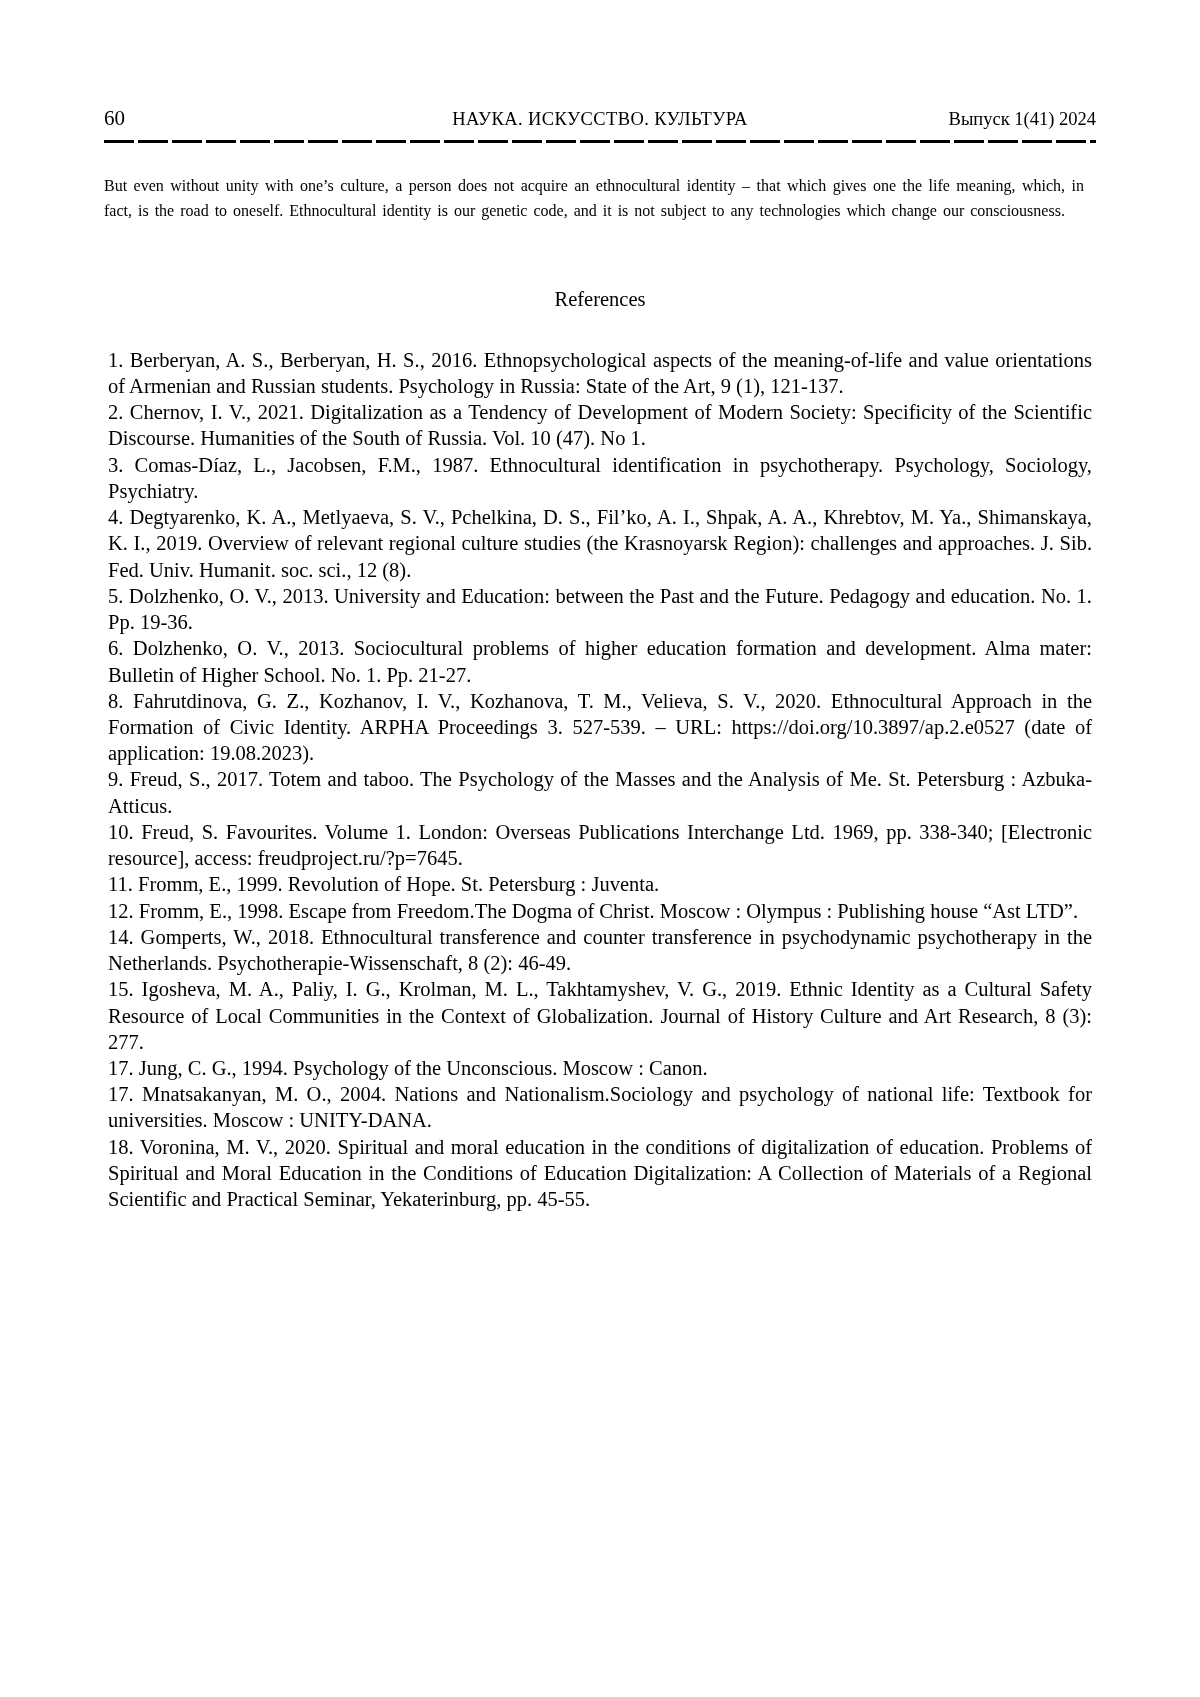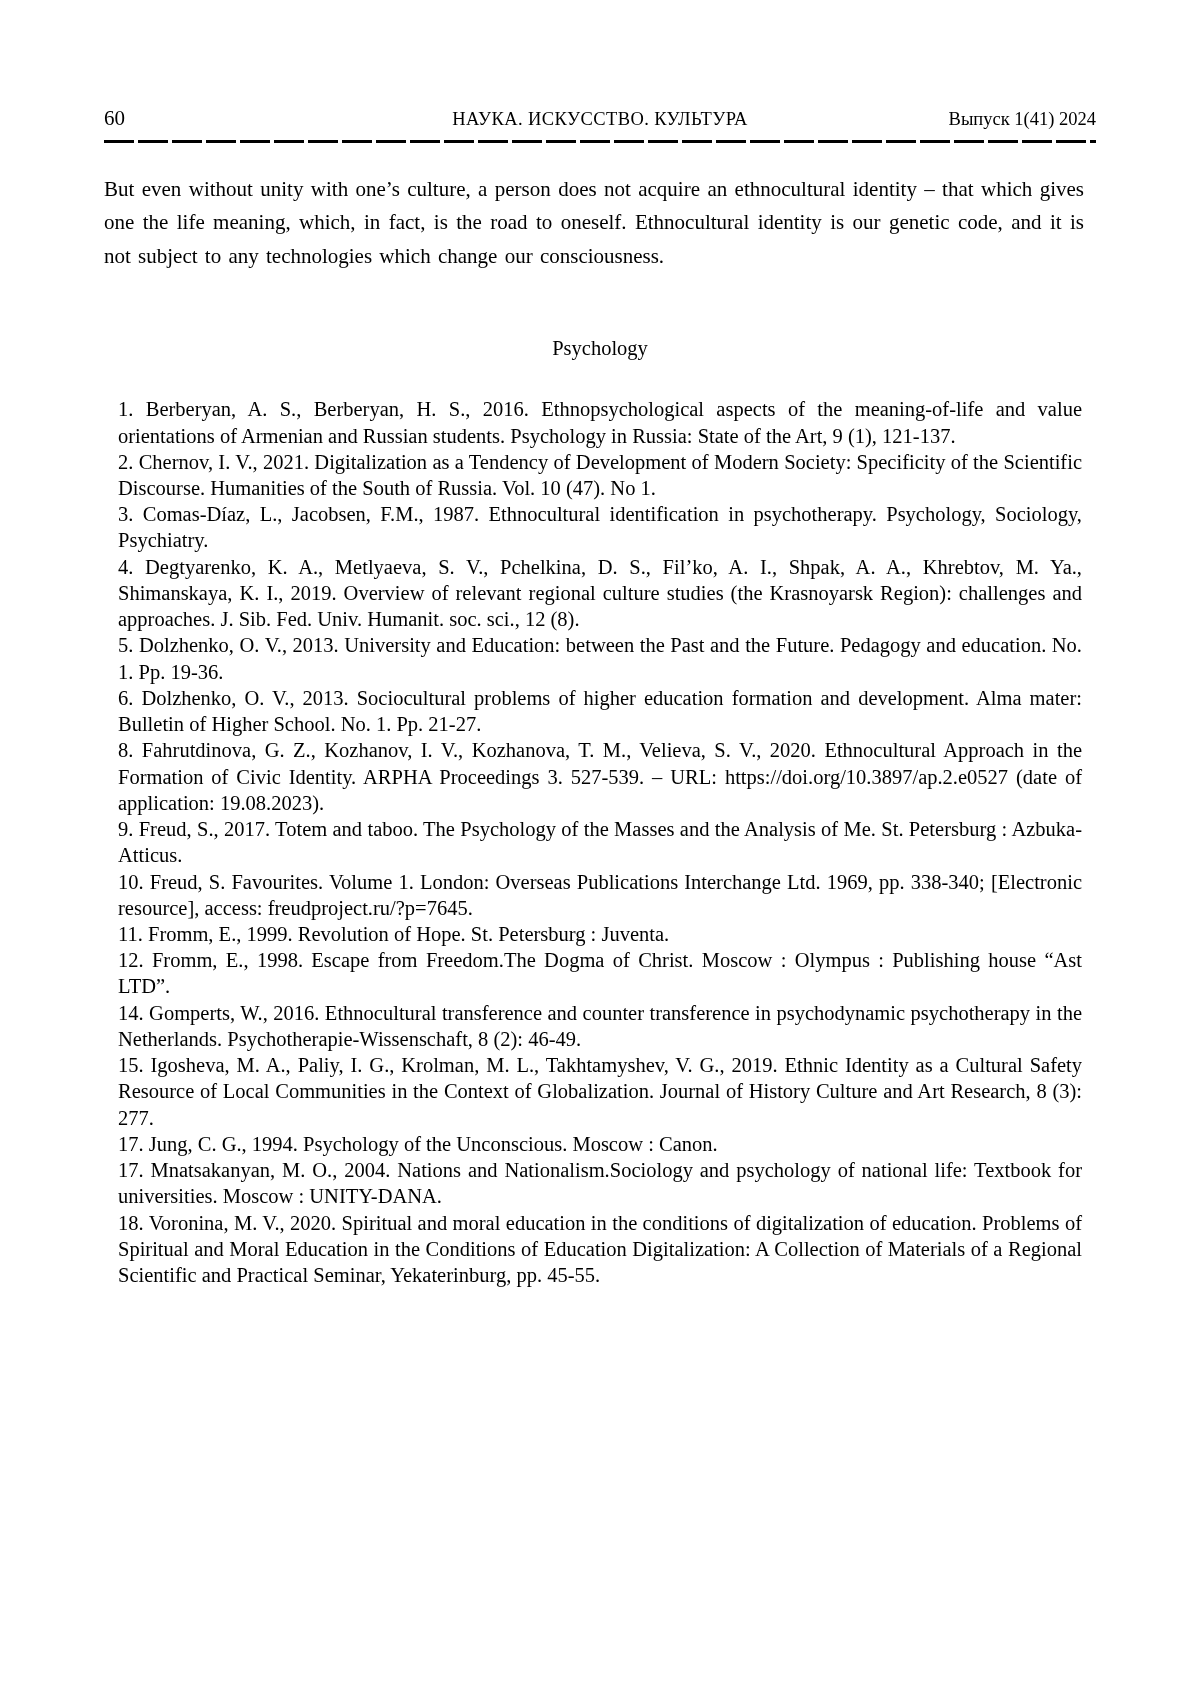--- a/index.html
+++ b/index.html
@@ -35,33 +35,33 @@
   .issue-label {
     justify-self: end;
   }
   .header-rule {
     margin-top: 9px;
     height: 2.5px;
     background: repeating-linear-gradient(90deg, #000 0 30px, transparent 30px 34px);
   }
   .body-paragraph {
     margin: 30px 12px 0 0;
-    font-size: 21px;
+    font-size: 16px;
     line-height: 1.6;
     text-align: justify;
     word-spacing: 2px;
   }
   .references-heading {
     margin: 64px 0 36px 0;
     text-align: center;
     font-size: 20.5px;
     font-weight: normal;
   }
   .references-list {
-    margin: 14px;
+    margin: 4px;
   }
   .reference-item {
     margin: 0;
     font-size: 20.5px;
     line-height: 1.28;
     text-align: justify;
   }
 </style>
 </head>
 <body>
@@ -71,34 +71,34 @@
   <header class="page-header">
     <span class="page-number">60</span>
     <span class="journal-title">НАУКА. ИСКУССТВО. КУЛЬТУРА</span>
     <span class="issue-label">Выпуск 1(41) 2024</span>
   </header>
 
   <div class="header-rule"></div>
 
   <p class="body-paragraph">But even without unity with one’s culture, a person does not acquire an ethnocultural identity – that which gives one the life meaning, which, in fact, is the road to oneself. Ethnocultural identity is our genetic code, and it is not subject to any technologies which change our consciousness.</p>
 
-  <h2 class="references-heading">Psychology</h2>
+  <h2 class="references-heading">References</h2>
 
   <div class="references-list" id="references-list">
       <p class="reference-item">1. Berberyan, A. S., Berberyan, H. S., 2016. Ethnopsychological aspects of the meaning-of-life and value orientations of Armenian and Russian students. Psychology in Russia: State of the Art, 9 (1), 121-137.</p>
       <p class="reference-item">2. Chernov, I. V., 2021. Digitalization as a Tendency of Development of Modern Society: Specificity of the Scientific Discourse. Humanities of the South of Russia. Vol. 10 (47). No 1.</p>
       <p class="reference-item">3. Comas-Díaz, L., Jacobsen, F.M., 1987. Ethnocultural identification in psychotherapy. Psychology, Sociology, Psychiatry.</p>
       <p class="reference-item">4. Degtyarenko, K. A., Metlyaeva, S. V., Pchelkina, D. S., Fil’ko, A. I., Shpak, A. A., Khrebtov, M. Ya., Shimanskaya, K. I., 2019. Overview of relevant regional culture studies (the Krasnoyarsk Region): challenges and approaches. J. Sib. Fed. Univ. Humanit. soc. sci., 12 (8).</p>
       <p class="reference-item">5. Dolzhenko, O. V., 2013. University and Education: between the Past and the Future. Pedagogy and education. No. 1. Pp. 19-36.</p>
       <p class="reference-item">6. Dolzhenko, O. V., 2013. Sociocultural problems of higher education formation and development. Alma mater: Bulletin of Higher School. No. 1. Pp. 21-27.</p>
       <p class="reference-item">8. Fahrutdinova, G. Z., Kozhanov, I. V., Kozhanova, T. M., Velieva, S. V., 2020. Ethnocultural Approach in the Formation of Civic Identity. ARPHA Proceedings 3. 527-539. – URL: https://doi.org/10.3897/ap.2.e0527 (date of application: 19.08.2023).</p>
       <p class="reference-item">9. Freud, S., 2017. Totem and taboo. The Psychology of the Masses and the Analysis of Me. St. Petersburg : Azbuka-Atticus.</p>
       <p class="reference-item">10. Freud, S. Favourites. Volume 1. London: Overseas Publications Interchange Ltd. 1969, pp. 338-340; [Electronic resource], access: freudproject.ru/?p=7645.</p>
       <p class="reference-item">11. Fromm, E., 1999. Revolution of Hope. St. Petersburg : Juventa.</p>
       <p class="reference-item">12. Fromm, E., 1998. Escape from Freedom.The Dogma of Christ. Moscow : Olympus : Publishing house “Ast LTD”.</p>
-      <p class="reference-item">14. Gomperts, W., 2016. Ethnocultural transference and counter transference in psychodynamic psychotherapy in the Netherlands. Psychotherapie-Wissenschaft, 8 (2): 46-49.</p>
+      <p class="reference-item">14. Gomperts, W., 2018. Ethnocultural transference and counter transference in psychodynamic psychotherapy in the Netherlands. Psychotherapie-Wissenschaft, 8 (2): 46-49.</p>
       <p class="reference-item">15. Igosheva, M. A., Paliy, I. G., Krolman, M. L., Takhtamyshev, V. G., 2019. Ethnic Identity as a Cultural Safety Resource of Local Communities in the Context of Globalization. Journal of History Culture and Art Research, 8 (3): 277.</p>
       <p class="reference-item">17. Jung, C. G., 1994. Psychology of the Unconscious. Moscow : Canon.</p>
       <p class="reference-item">17. Mnatsakanyan, M. O., 2004. Nations and Nationalism.Sociology and psychology of national life: Textbook for universities. Moscow : UNITY-DANA.</p>
       <p class="reference-item">18. Voronina, M. V., 2020. Spiritual and moral education in the conditions of digitalization of education. Problems of Spiritual and Moral Education in the Conditions of Education Digitalization: A Collection of Materials of a Regional Scientific and Practical Seminar, Yekaterinburg, pp. 45-55.</p>
     </div>
 
 </div>
 
 </body></html>

